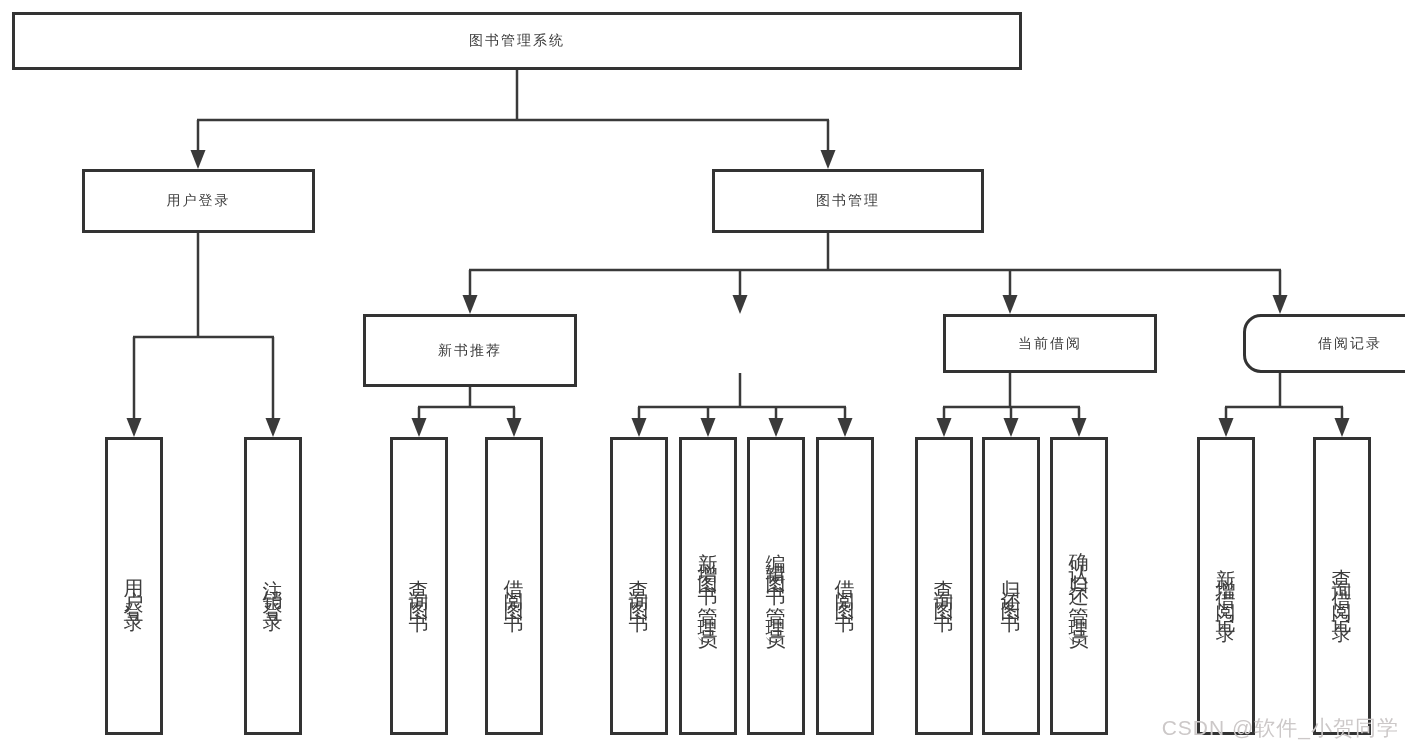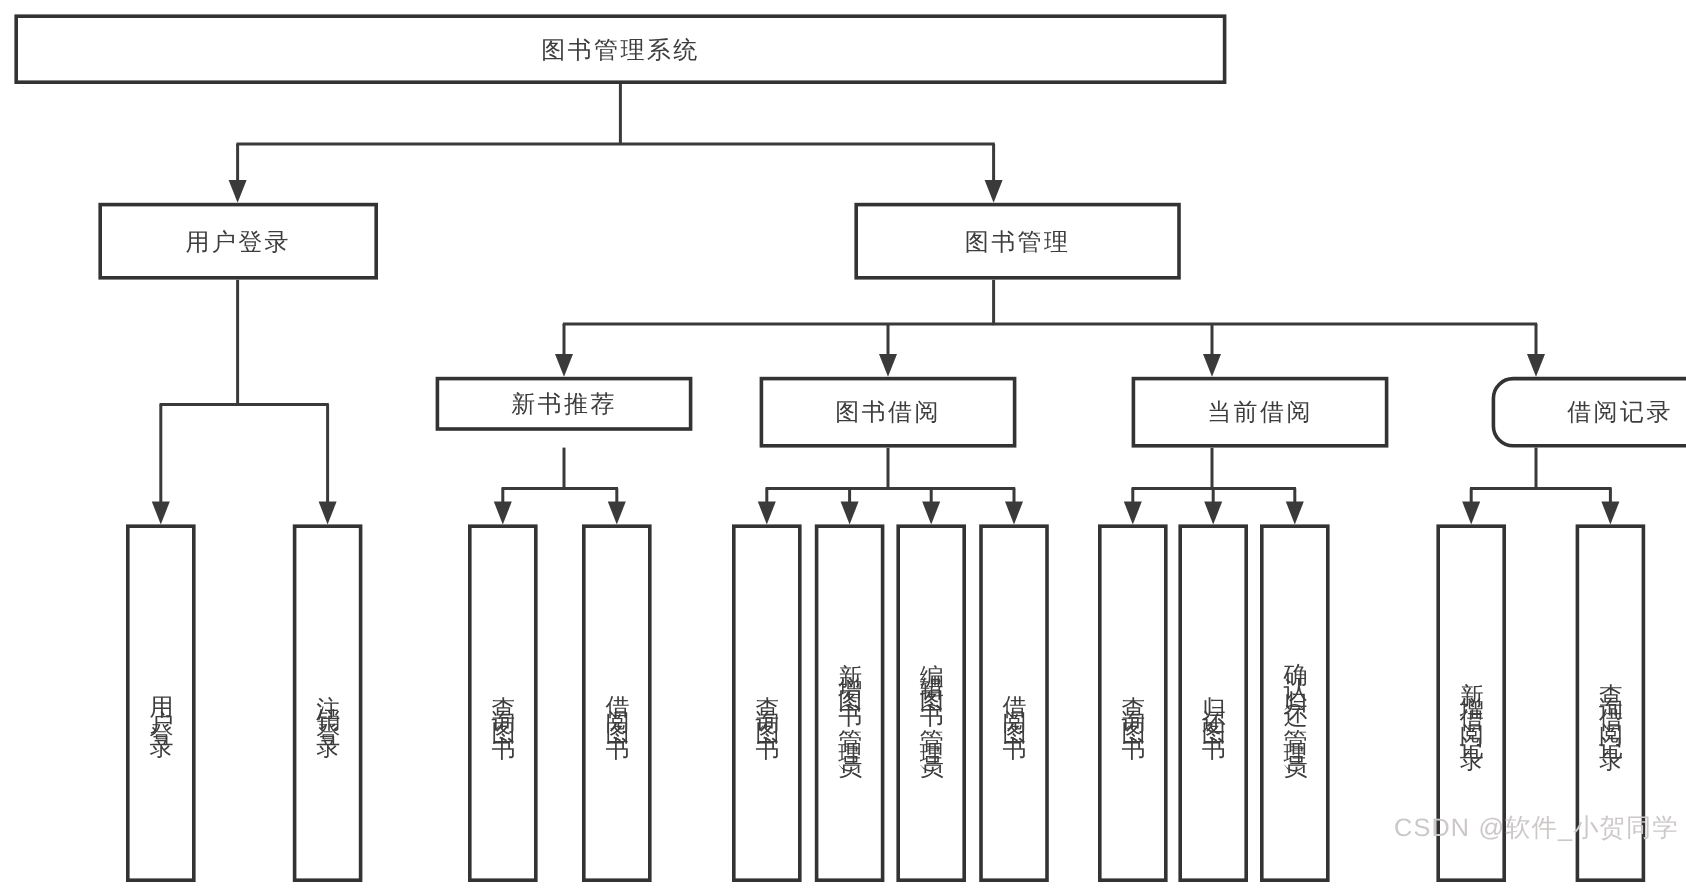--- a/index.html
+++ b/index.html
@@ -24,34 +24,34 @@
   .connectors line{stroke:var(--line);stroke-width:2.5;}
   .connectors polygon{fill:var(--line);}
   .node{
     position:absolute;
     background:#fff;
     border:3px solid var(--border);
     display:flex;align-items:center;justify-content:center;
     color:#3d3d3d;
   }
   .h-node{
-    font-size:20px;
+    font-size:14px;
     letter-spacing:2px;
     white-space:nowrap;
   }
   .v-node{
     writing-mode:vertical-rl;
     text-orientation:mixed;
     font-size:20px;
     letter-spacing:11px;
     line-height:1;
   }
   .watermark{
     position:absolute;
-    right:6px;top:676px;
+    right:6px;top:714px;
     font-size:21px;
     color:var(--wm);
     letter-spacing:1px;
     white-space:nowrap;
   }
 </style>
 </head>
 <body>
 
 <div class="canvas">
@@ -130,22 +130,21 @@
       <line x1="1342" y1="407" x2="1342" y2="420"></line>
       <polygon points="1334.5,418 1349.5,418 1342,437"></polygon>
     </g>
   </svg>
 
   <div class="node h-node" style="left:12px;top:12px;width:1010px;height:58px;">图书管理系统</div>
 
   <div class="node h-node" style="left:82px;top:169px;width:233px;height:64px;">用户登录</div>
   <div class="node h-node" style="left:712px;top:169px;width:272px;height:64px;">图书管理</div>
 
-  <div class="node h-node" style="left:363px;top:314px;width:214px;height:45px;">新书推荐</div>
-  <div class="node h-node" style="left:633px;top:314px;width:214px;height:59px;">图书借阅</div>
+  <div class="node h-node" style="left:363px;top:314px;width:214px;height:73px;">新书推荐</div>
   <div class="node h-node" style="left:903px;top:314px;width:214px;height:59px;margin-left:40px;">当前借阅</div>
   <div class="node h-node" style="left:1243px;top:314px;width:214px;height:59px;border-radius:18px;">借阅记录</div>
 
   <div class="node v-node" style="left:105px;top:437px;width:58px;height:298px;">用户登录</div>
   <div class="node v-node" style="left:244px;top:437px;width:58px;height:298px;">注销登录</div>
 
   <div class="node v-node" style="left:390px;top:437px;width:58px;height:298px;">查询图书</div>
   <div class="node v-node" style="left:485px;top:437px;width:58px;height:298px;">借阅图书</div>
 
   <div class="node v-node" style="left:610px;top:437px;width:58px;height:298px;">查询图书</div>

